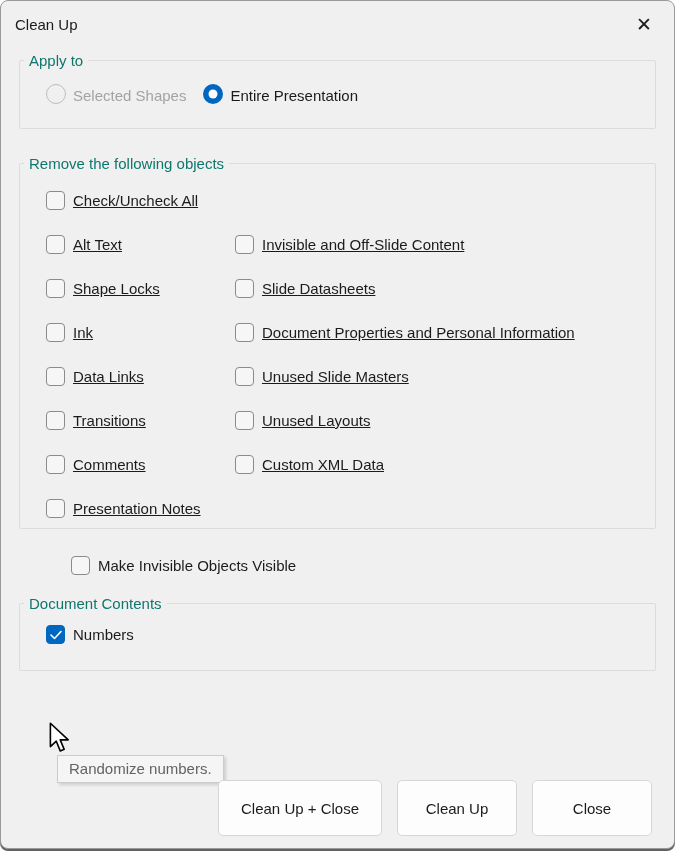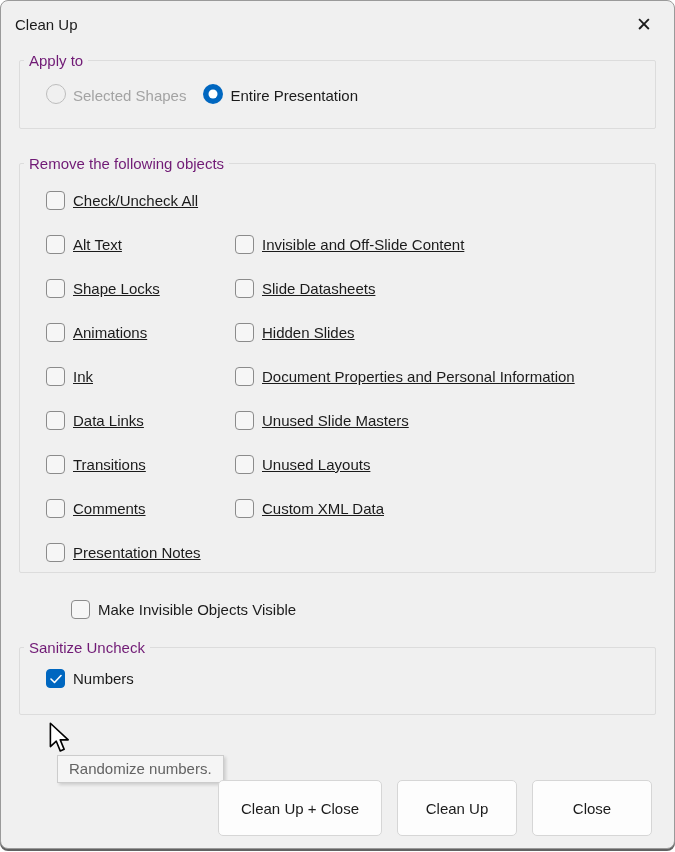--- a/index.html
+++ b/index.html
@@ -33,21 +33,21 @@
   }
   
   fieldset {
     border:1px solid #dcdcdc;
     border-radius:2px;
     margin:0 18px;
     padding:0;
     min-width:0;
   }
   legend {
-    font-size:15px; color:#701a75;
+    font-size:15px; color:#0f766e;
     padding:0 5px; margin-left:4px;
   }
   
   .radio-row {
     display:flex; align-items:center; gap:17px;
     padding:15px 8px 24px 26px;
   }
   .radio-item { display:flex; align-items:flex-end; }
   .radio {
     width:20px; height:20px; border-radius:50%;
@@ -167,30 +167,20 @@
         <span class="cb-cell left">
           <span class="cb"></span>
           <span class="cb-label">Shape Locks</span>
         </span>
         <span class="cb-cell right">
           <span class="cb"></span>
           <span class="cb-label">Slide Datasheets</span>
         </span>
       </div>
 
-      <div class="cb-row">
-        <span class="cb-cell left">
-          <span class="cb"></span>
-          <span class="cb-label">Animations</span>
-        </span>
-        <span class="cb-cell right">
-          <span class="cb"></span>
-          <span class="cb-label">Hidden Slides</span>
-        </span>
-      </div>
 
       <div class="cb-row">
         <span class="cb-cell left">
           <span class="cb"></span>
           <span class="cb-label">Ink</span>
         </span>
         <span class="cb-cell right">
           <span class="cb"></span>
           <span class="cb-label">Document Properties and Personal Information</span>
         </span>
@@ -238,21 +228,21 @@
 
     </div>
   </fieldset>
 
   <div class="standalone-cb">
     <span class="cb"></span>
     <span class="cb-label">Make Invisible Objects Visible</span>
   </div>
 
   <fieldset class="sanitize-fieldset">
-    <legend>Sanitize Uncheck</legend>
+    <legend>Document Contents</legend>
     <div class="sanitize-body">
       <span class="cb-cell">
         <span class="cb checked">
           <svg width="12" height="10" viewBox="0 0 12 10">
             <polyline points="1,5 4.5,8.5 11,1.5" fill="none" stroke="#ffffff" stroke-width="1.6" stroke-linecap="round" stroke-linejoin="round"></polyline>
           </svg>
         </span>
         <span class="cb-label">Numbers</span>
       </span>
     </div>

